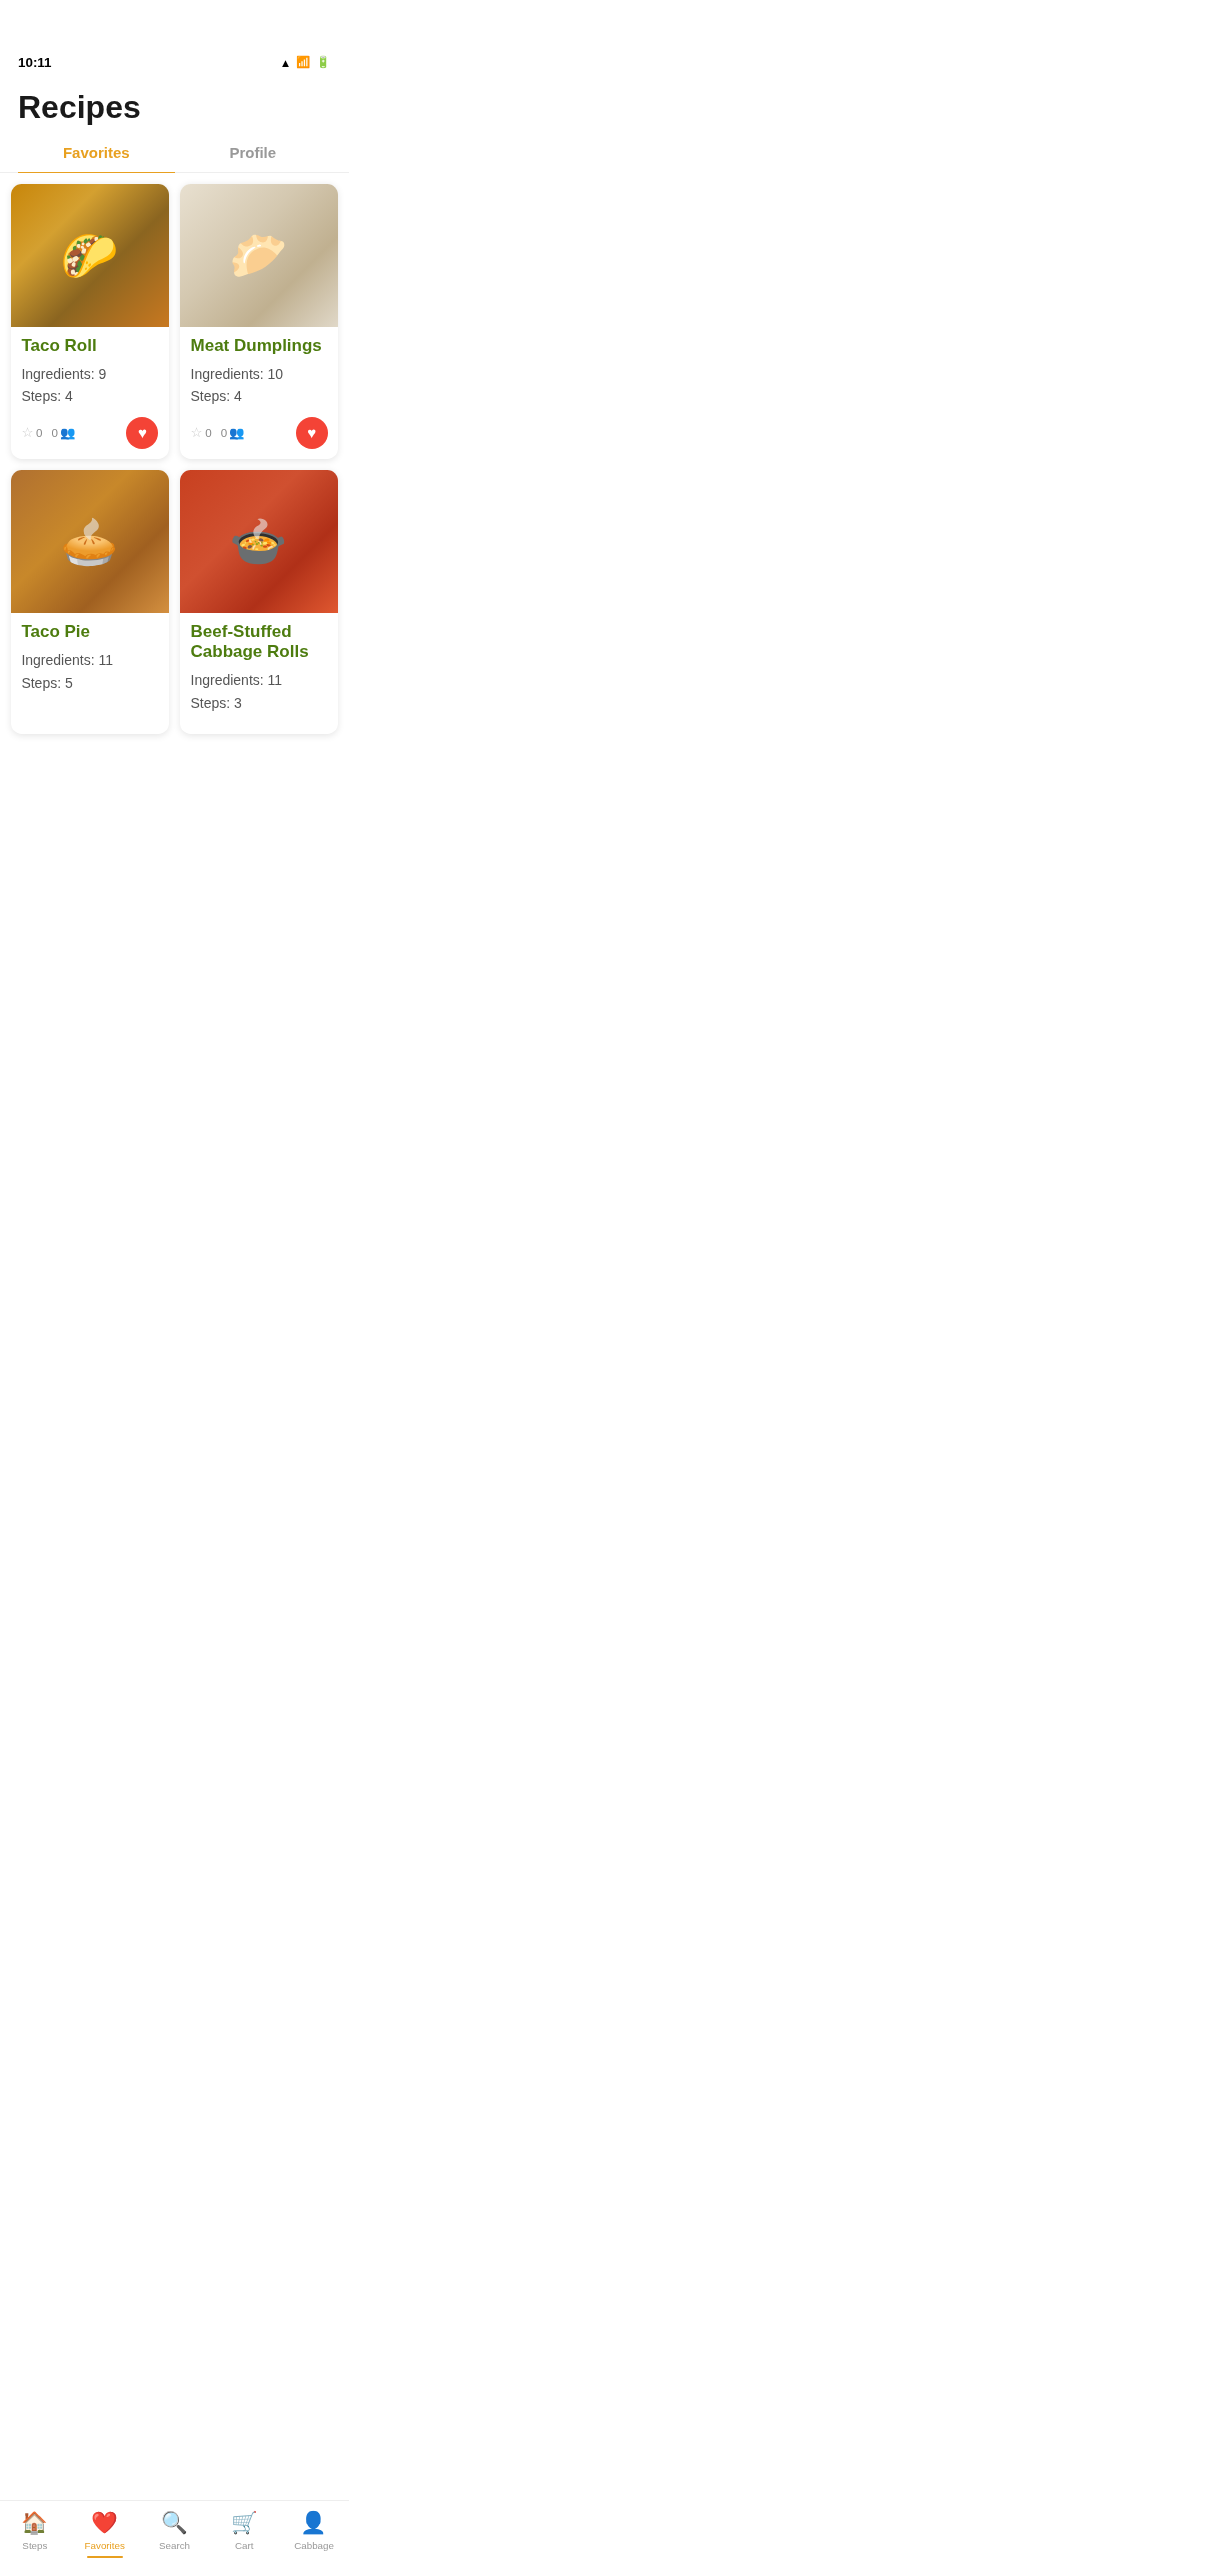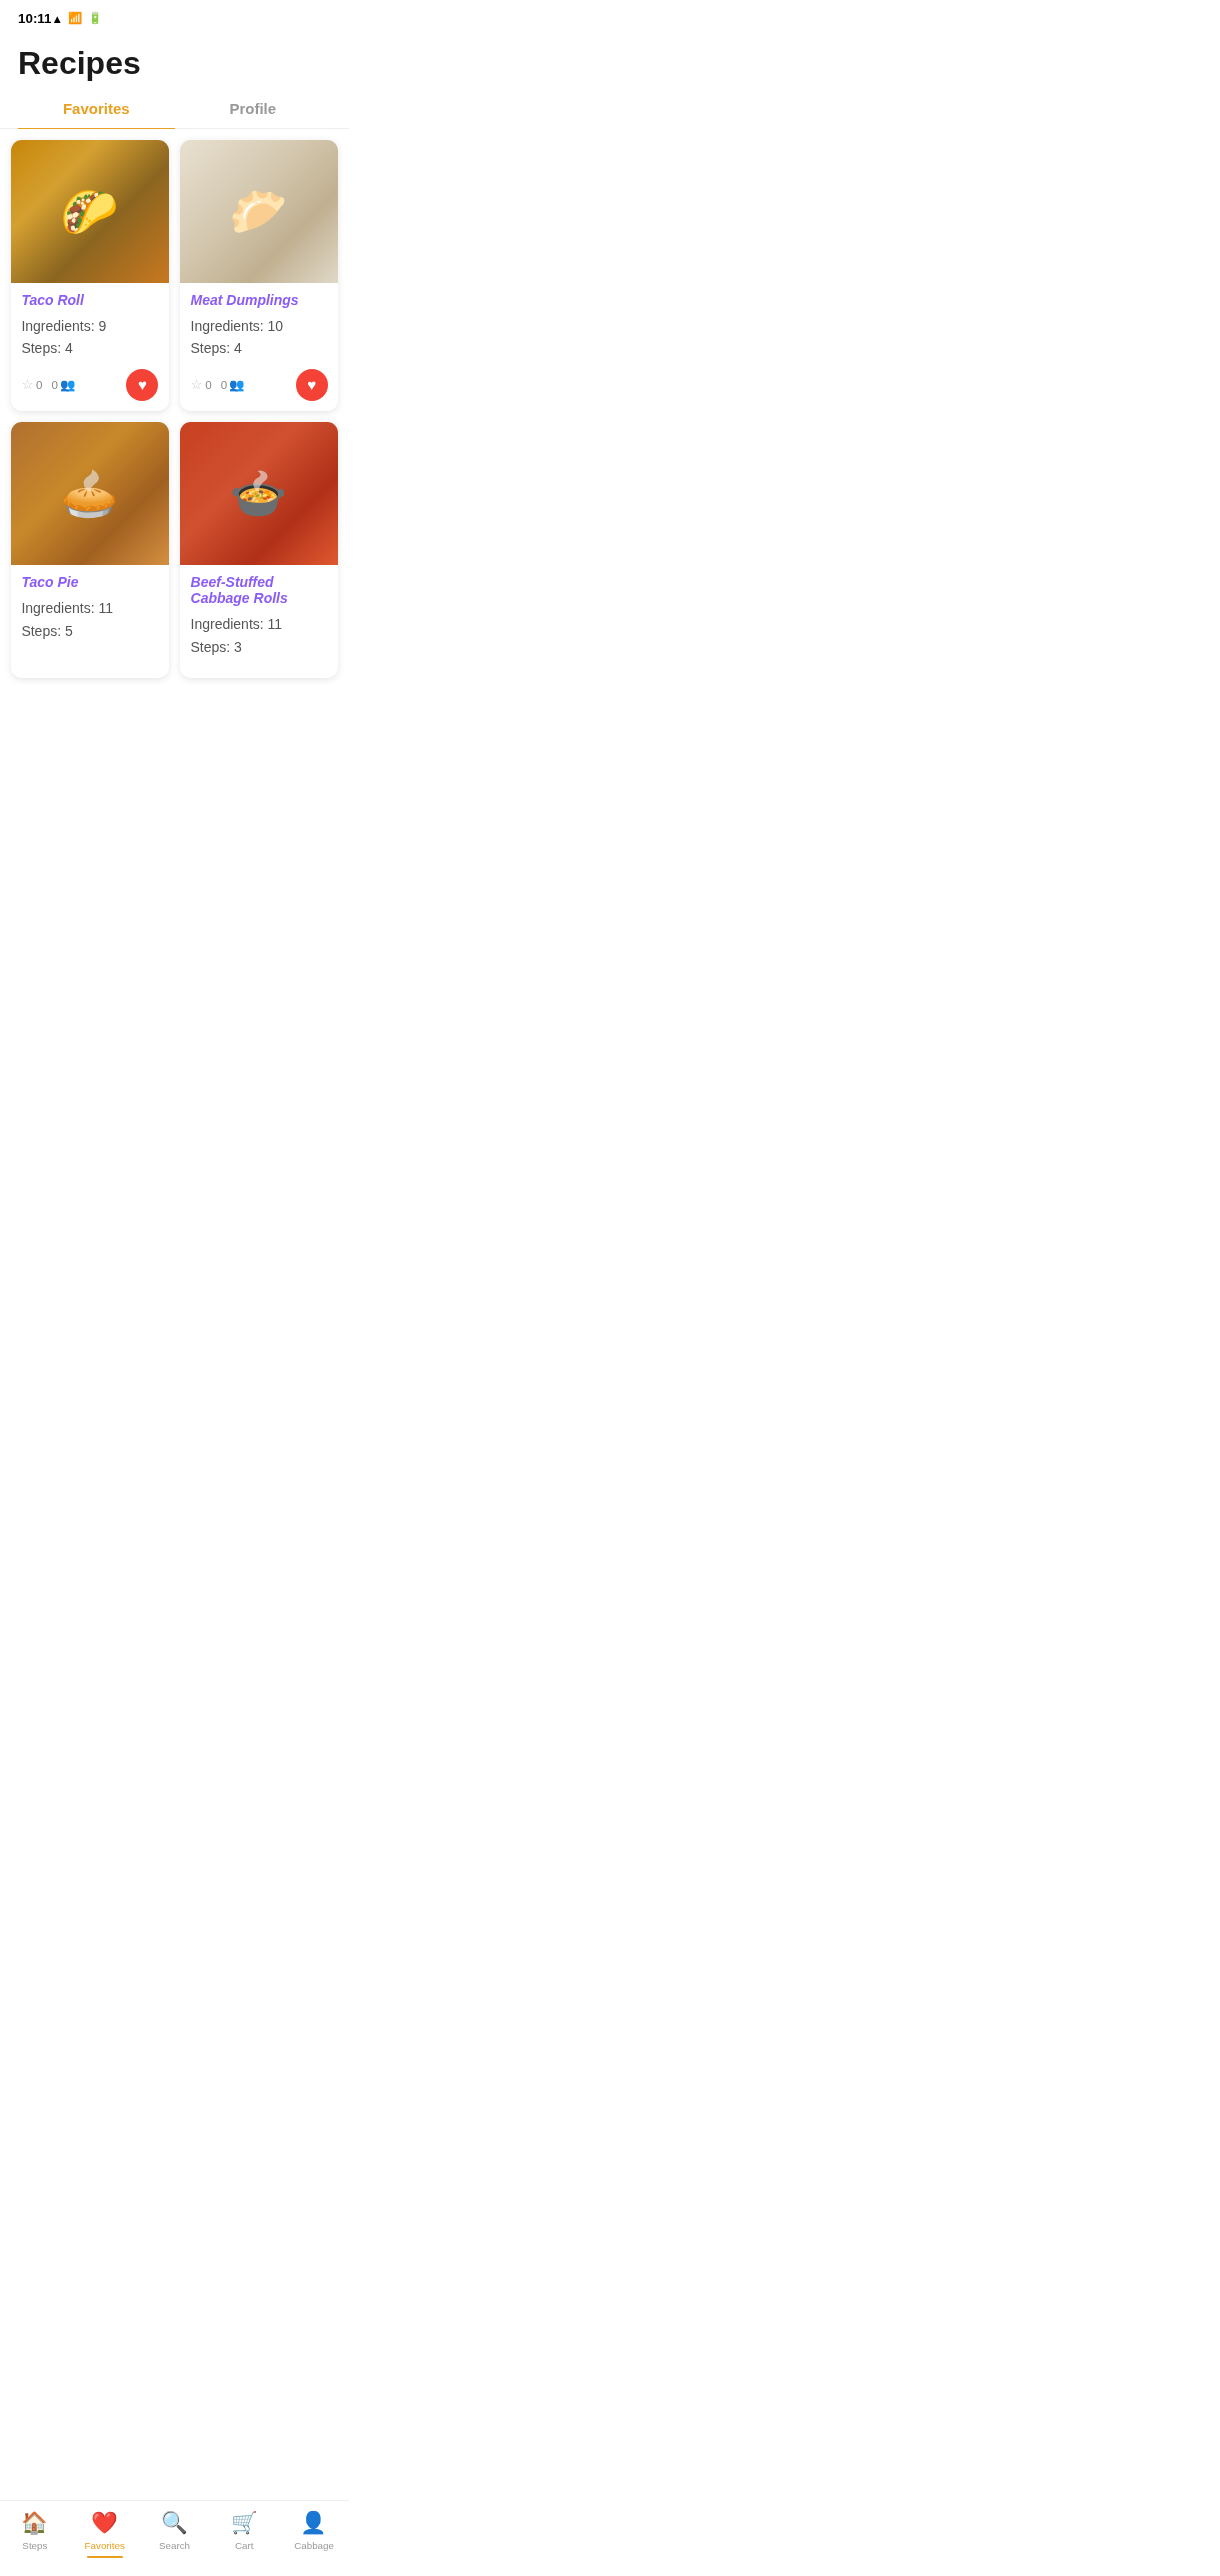--- a/index.html
+++ b/index.html
@@ -7,25 +7,26 @@
     body {
       font-family: -apple-system, BlinkMacSystemFont, 'Segoe UI', sans-serif;
       background: #fff;
       width: 349px;
       min-height: 755px;
       overflow-x: hidden;
     }
 
     .status-bar {
       display: flex;
-      justify-content: flex-start;
+      justify-content: space-between;
       align-items: center;
       padding: 10.7px 18px 5.4px;
       font-size: 12.5px;
       font-weight: 600;
+      margin-top: 44px;
     }
     .status-time { font-weight: 700; font-size: 13.4px; }
     .status-icons { display: flex; gap: 5.4px; align-items: center; font-size: 11.6px; }
 
     .page-header {
       padding: 14.3px 18px 7.2px;
     }
     .page-title {
       font-size: 32px;
       font-weight: 700;
@@ -81,25 +82,24 @@
       background: linear-gradient(135deg, #b07030 0%, #c8882a 40%, #a06020 70%, #d49040 100%);
     }
     .img-beef-cabbage {
       background: linear-gradient(135deg, #c84020 0%, #d05030 40%, #b03018 70%, #e05830 100%);
     }
 
     .recipe-info {
       padding: 9px 10.7px 10.7px;
     }
     .recipe-title {
-      font-size: 14px;
+      font-size: 17px;
       font-weight: 700;
-      color: #8b5cf6;
+      color: #4d7c0f;
       margin-bottom: 7.2px;
-      font-style: italic;
     }
     .recipe-meta {
       font-size: 14px;
       color: #555;
       line-height: 1.6;
       margin-bottom: 9px;
     }
     .recipe-footer {
       display: flex;
       align-items: center;

